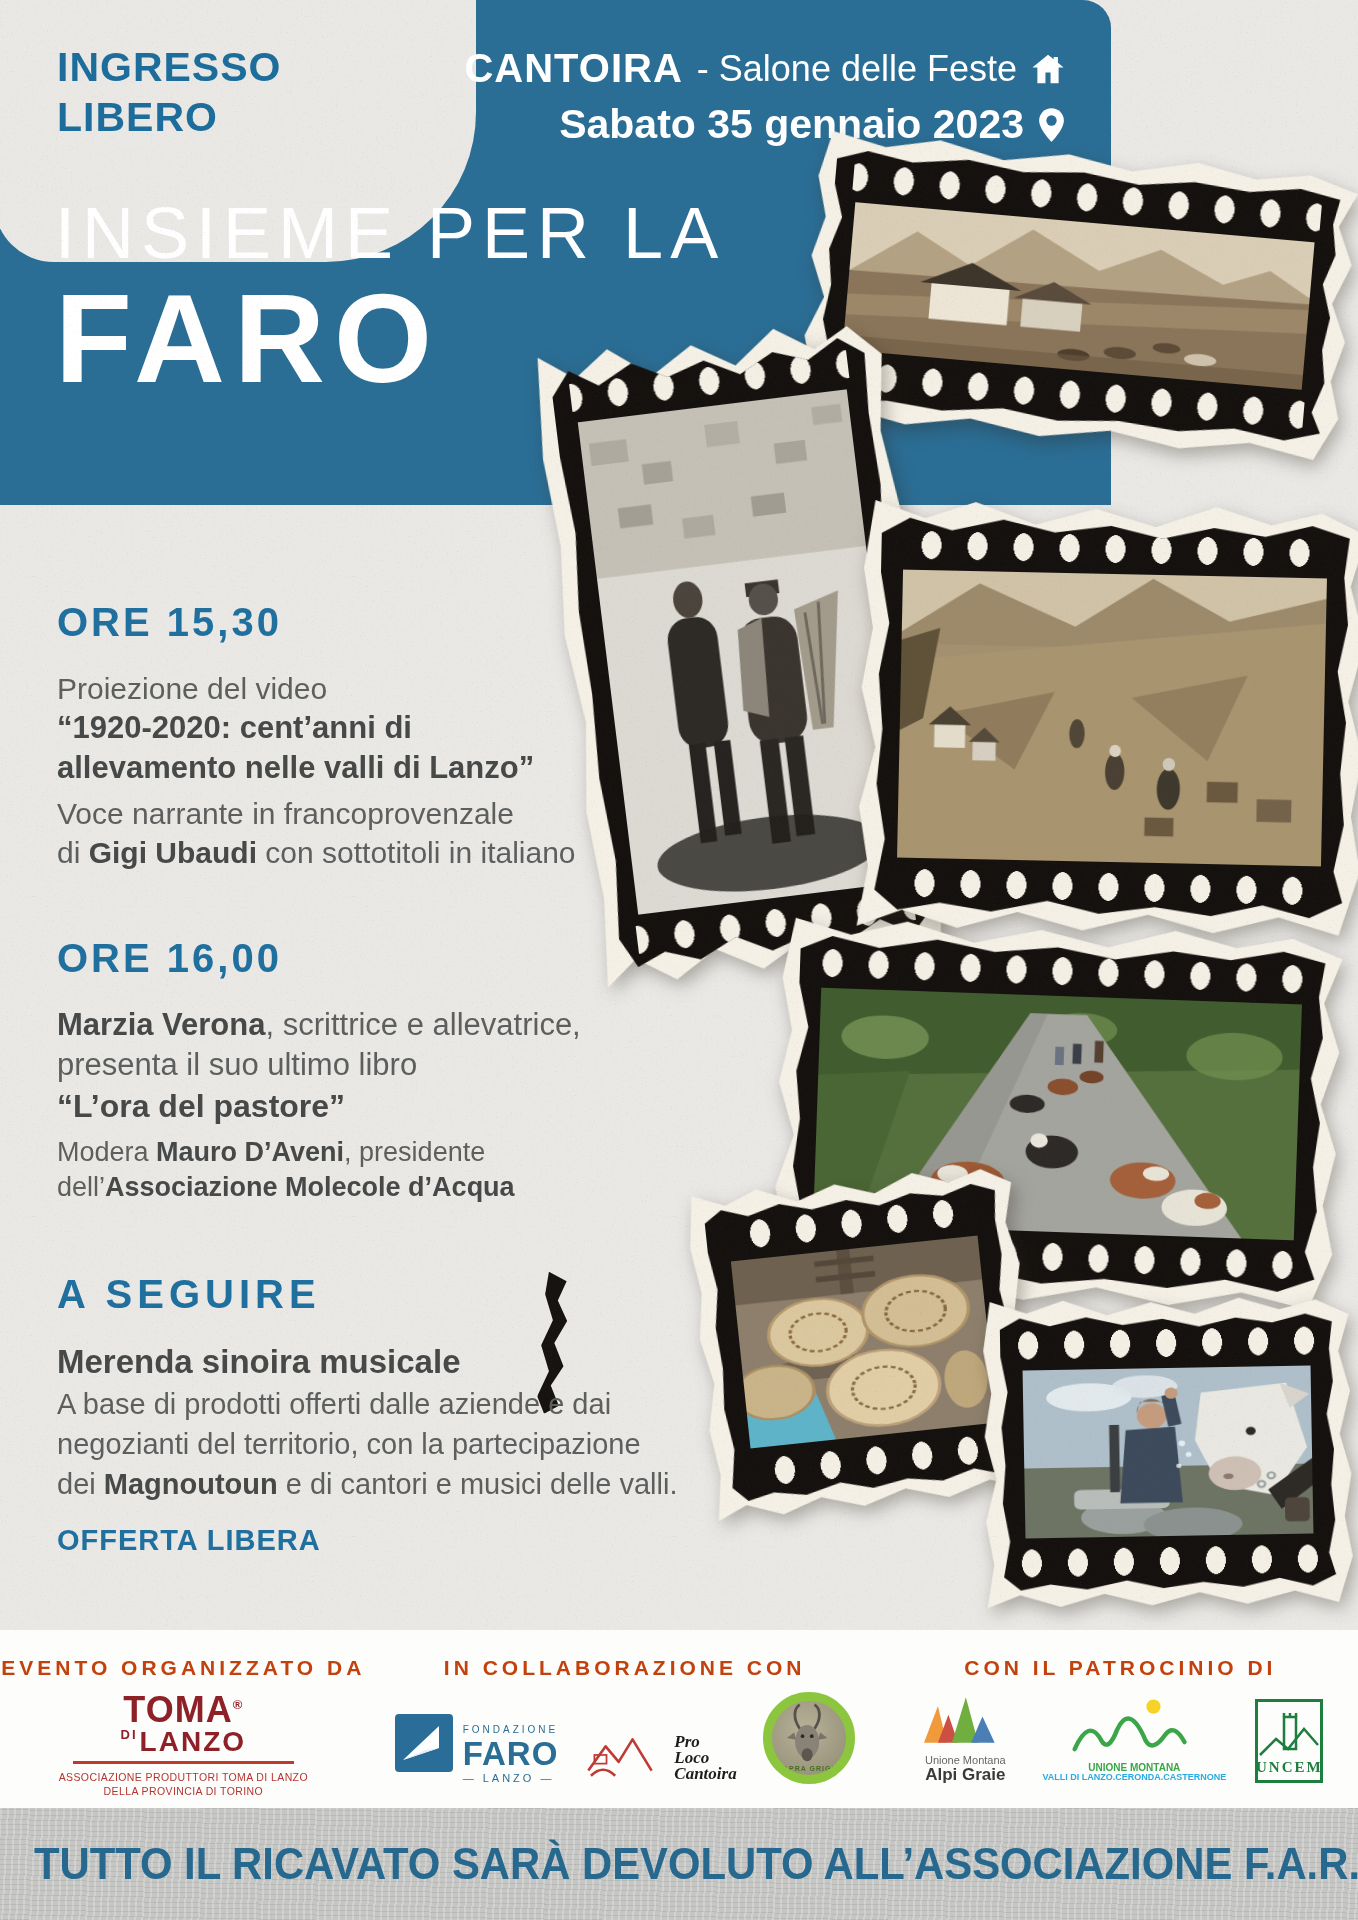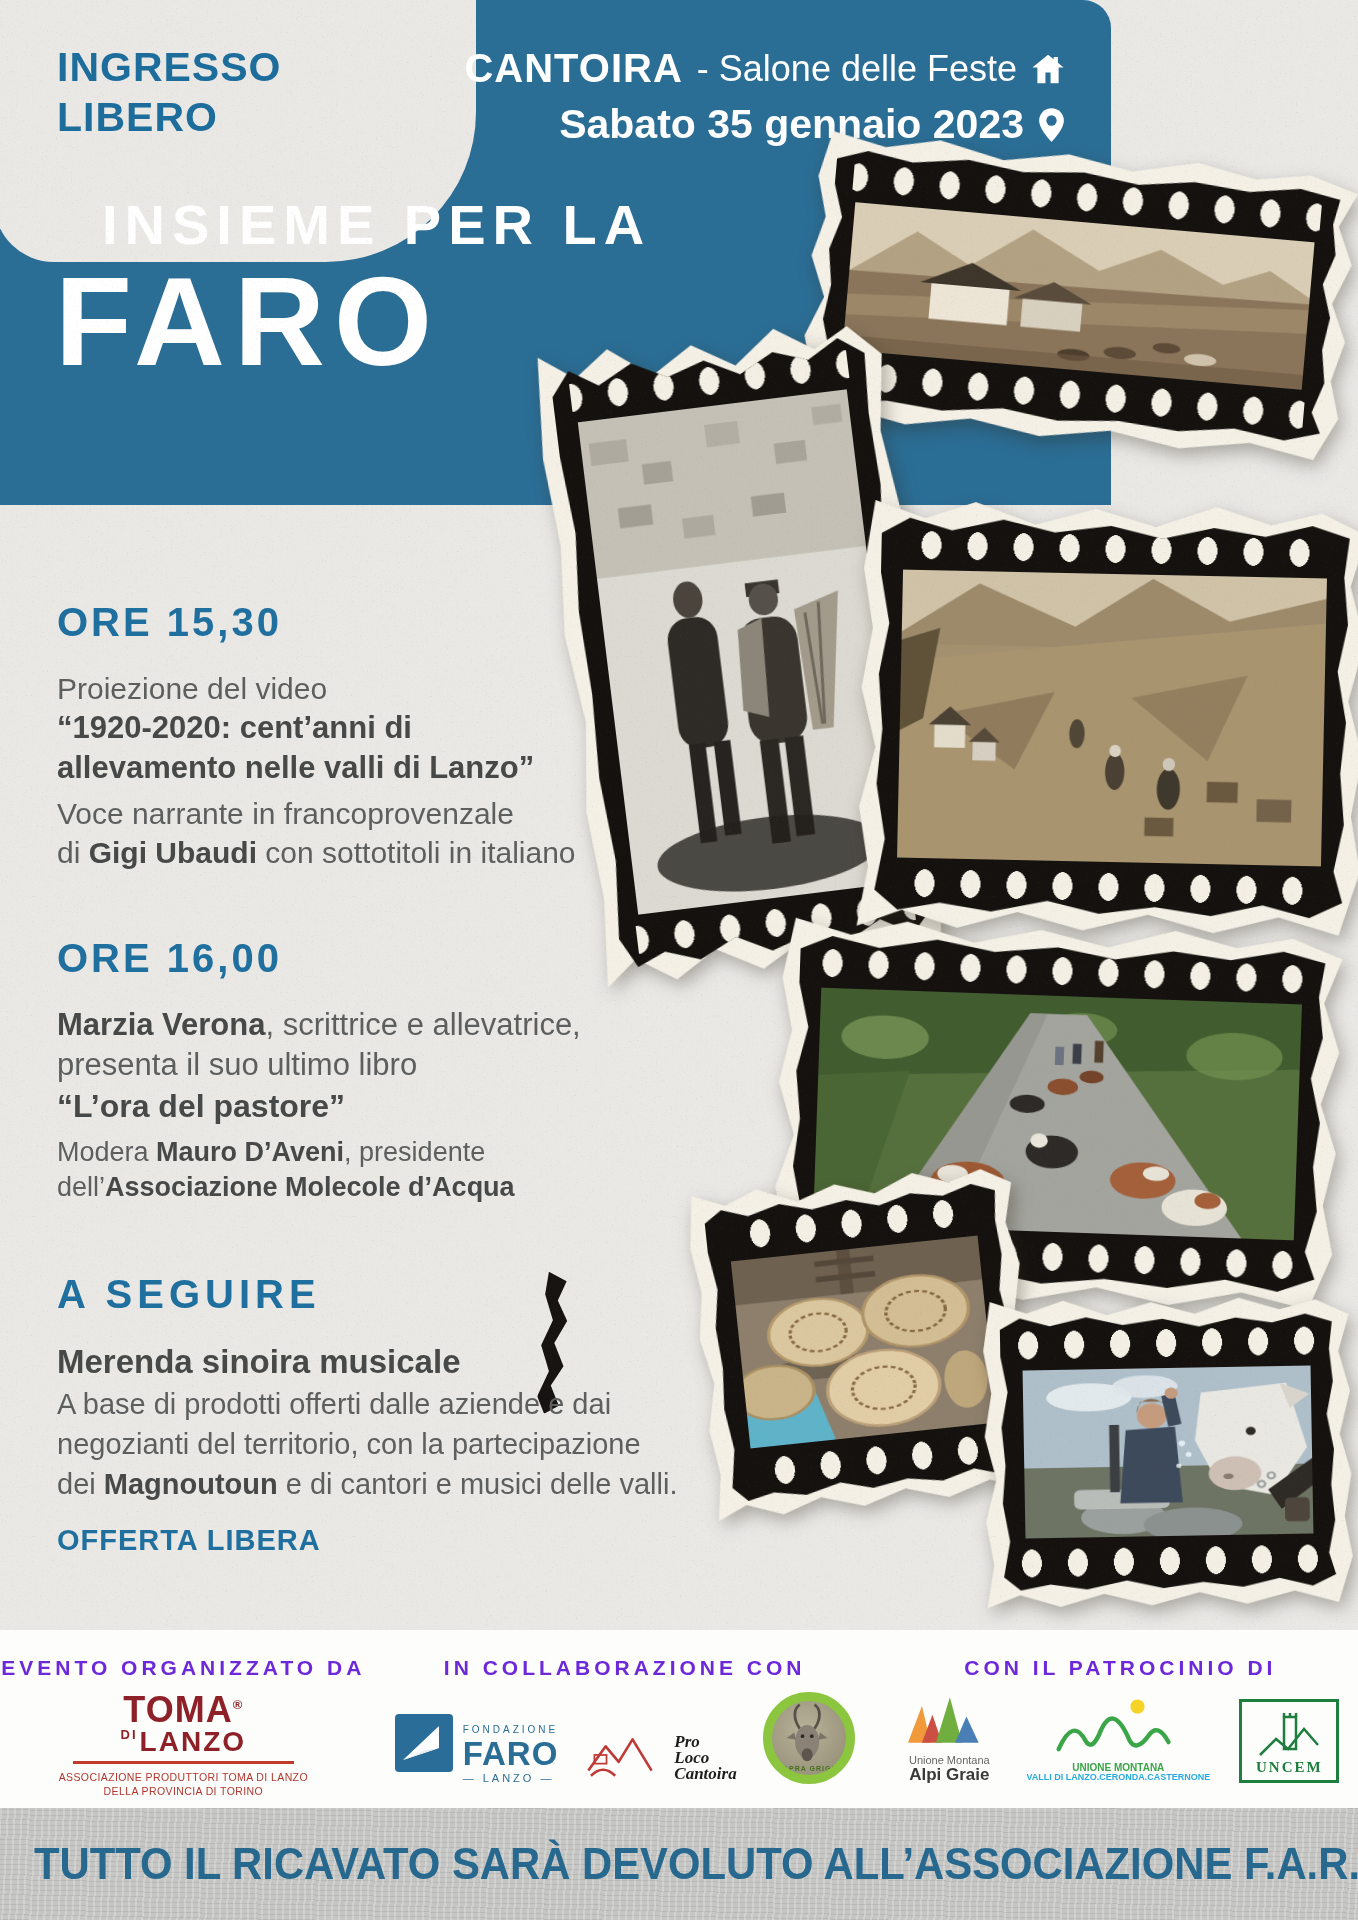--- a/index.html
+++ b/index.html
@@ -9,21 +9,21 @@
   .header{position:absolute;left:0;top:0;width:1111px;height:505px;background:#2a6d95;border-radius:0 28px 0 0;}
   .bubble{position:absolute;left:-6px;top:-8px;width:482px;height:270px;background:#e9e8e5;border-radius:0 0 150px 60px;}
   .badge-text{position:absolute;left:57px;top:42px;font-size:41px;font-weight:800;color:#1d6d9c;line-height:1.22;letter-spacing:1px;}
   .header-right{position:absolute;right:46px;top:46px;text-align:right;color:#fff;}
   .hr-line{display:flex;align-items:center;justify-content:flex-end;gap:14px;}
   .hr-city{font-weight:800;font-size:40px;letter-spacing:1px;}
   .hr-venue{font-weight:500;font-size:36px;}
   .hr-date{font-weight:800;font-size:41px;margin-top:10px;}
   .hicon{display:inline-block;line-height:0;}
   .title{position:absolute;left:55px;top:192px;color:#ffffff;}
-  .title-l1{font-size:56px;font-weight:700;letter-spacing:7px;white-space:nowrap;margin-left:47px;}
+  .title-l1{font-size:72px;font-weight:400;letter-spacing:7px;white-space:nowrap;}
   .title-l2{font-size:126px;font-weight:800;letter-spacing:9px;margin-top:-8px;white-space:nowrap;}
 
   
   .section{position:absolute;left:57px;width:660px;z-index:12;}
   .sec-time{font-size:40px;font-weight:800;color:#1f6f9f;letter-spacing:3px;}
   .sec-body{margin-top:24px;}
   .l-lg{font-size:30px;color:#5d5f5f;line-height:1.3;}
   .l-lg2{font-size:31px;color:#5d5f5f;line-height:1.3;}
   .l-bold{font-size:31px;color:#474949;font-weight:700;line-height:1.28;}
   .l-bold2{font-size:32px;color:#474949;font-weight:700;line-height:1.28;}
@@ -46,21 +46,21 @@
   .photo{flex:1 1 auto;margin:4px 10px;overflow:hidden;background:#8a7a60;}
   .photo svg{display:block;width:100%;height:100%;}
   .sliver{position:absolute;background:#171310;clip-path:polygon(20% 0%,90% 6%,60% 20%,100% 34%,55% 50%,95% 66%,50% 80%,85% 94%,30% 100%,0% 88%,40% 70%,5% 52%,45% 34%,10% 16%);}
 
   
   .footer{position:absolute;left:0;top:1630px;width:1358px;height:178px;background:#fdfdfc;display:flex;z-index:35;}
   .fcol{box-sizing:border-box;padding-top:26px;}
   .fcol1{width:27%;}
   .fcol2{width:38%;}
   .fcol3{width:35%;}
-  .fheading{text-align:center;font-size:21px;font-weight:700;letter-spacing:4px;color:#6d28d9;}
+  .fheading{text-align:center;font-size:21px;font-weight:700;letter-spacing:4px;color:#c2410c;}
   .logorow{display:flex;justify-content:center;align-items:flex-end;gap:26px;margin-top:12px;}
 
   .toma{text-align:center;color:#8e2127;line-height:1;}
   .toma-top{font-size:36px;font-weight:900;letter-spacing:1px;}
   .toma-top sup{font-size:13px;}
   .toma-mid{font-size:28px;font-weight:900;letter-spacing:2px;}
   .toma-mid .di{font-size:13px;vertical-align:top;margin-right:2px;}
   .toma-rule{height:3px;background:#c0392b;margin:5px 14px 6px;}
   .toma-cap{font-size:10.5px;color:#b3362e;letter-spacing:.4px;line-height:1.35;}
 
@@ -79,21 +79,21 @@
   .goat{width:92px;height:92px;border-radius:50%;border:9px solid #8cc63f;box-sizing:border-box;background:radial-gradient(circle at 45% 40%,#b7b298,#8f8a72);position:relative;overflow:hidden;}
   .goat-label{position:absolute;bottom:3px;left:0;width:100%;text-align:center;font-size:7px;font-weight:700;color:#44701c;letter-spacing:1px;}
 
   .alpigraie{text-align:center;}
   .ag-l1{font-size:11px;color:#666;margin-top:2px;}
   .ag-l2{font-size:17px;font-weight:800;color:#3a3a3a;line-height:1;}
   .valli{text-align:center;width:190px;}
   .va-l1{font-size:10px;font-weight:800;color:#3aa648;line-height:1.1;}
   .va-l2{font-size:9px;font-weight:800;color:#29abe2;line-height:1.1;}
   .uncem{text-align:center;}
-  .uncem-box{width:100px;height:84px;border:3px solid #1e7e3e;box-sizing:border-box;margin:0 auto;display:flex;flex-direction:column;align-items:center;justify-content:flex-end;padding-bottom:4px;}
+  .uncem-box{width:68px;height:84px;border:3px solid #1e7e3e;box-sizing:border-box;margin:0 auto;display:flex;flex-direction:column;align-items:center;justify-content:flex-end;padding-bottom:4px;}
   .uncem-label{font-family:"Liberation Serif",serif;font-size:15px;font-weight:700;color:#1e7e3e;letter-spacing:2px;}
 
   
   .bottombar{position:absolute;left:0;top:1808px;width:1358px;height:112px;background:#c6c7c5;
     background-image:repeating-linear-gradient(93deg,rgba(255,255,255,.22) 0 2px,rgba(0,0,0,0) 2px 7px),repeating-linear-gradient(1deg,rgba(110,112,110,.16) 0 1px,rgba(0,0,0,0) 1px 5px);}
   .bottombar .bar-text{display:block;text-align:center;line-height:112px;font-size:44px;font-weight:800;color:#27688f;transform:scaleX(.95);white-space:nowrap;}
 
   .noise{position:absolute;left:0;top:0;z-index:30;opacity:.4;pointer-events:none;}
 </style>
 </head>

